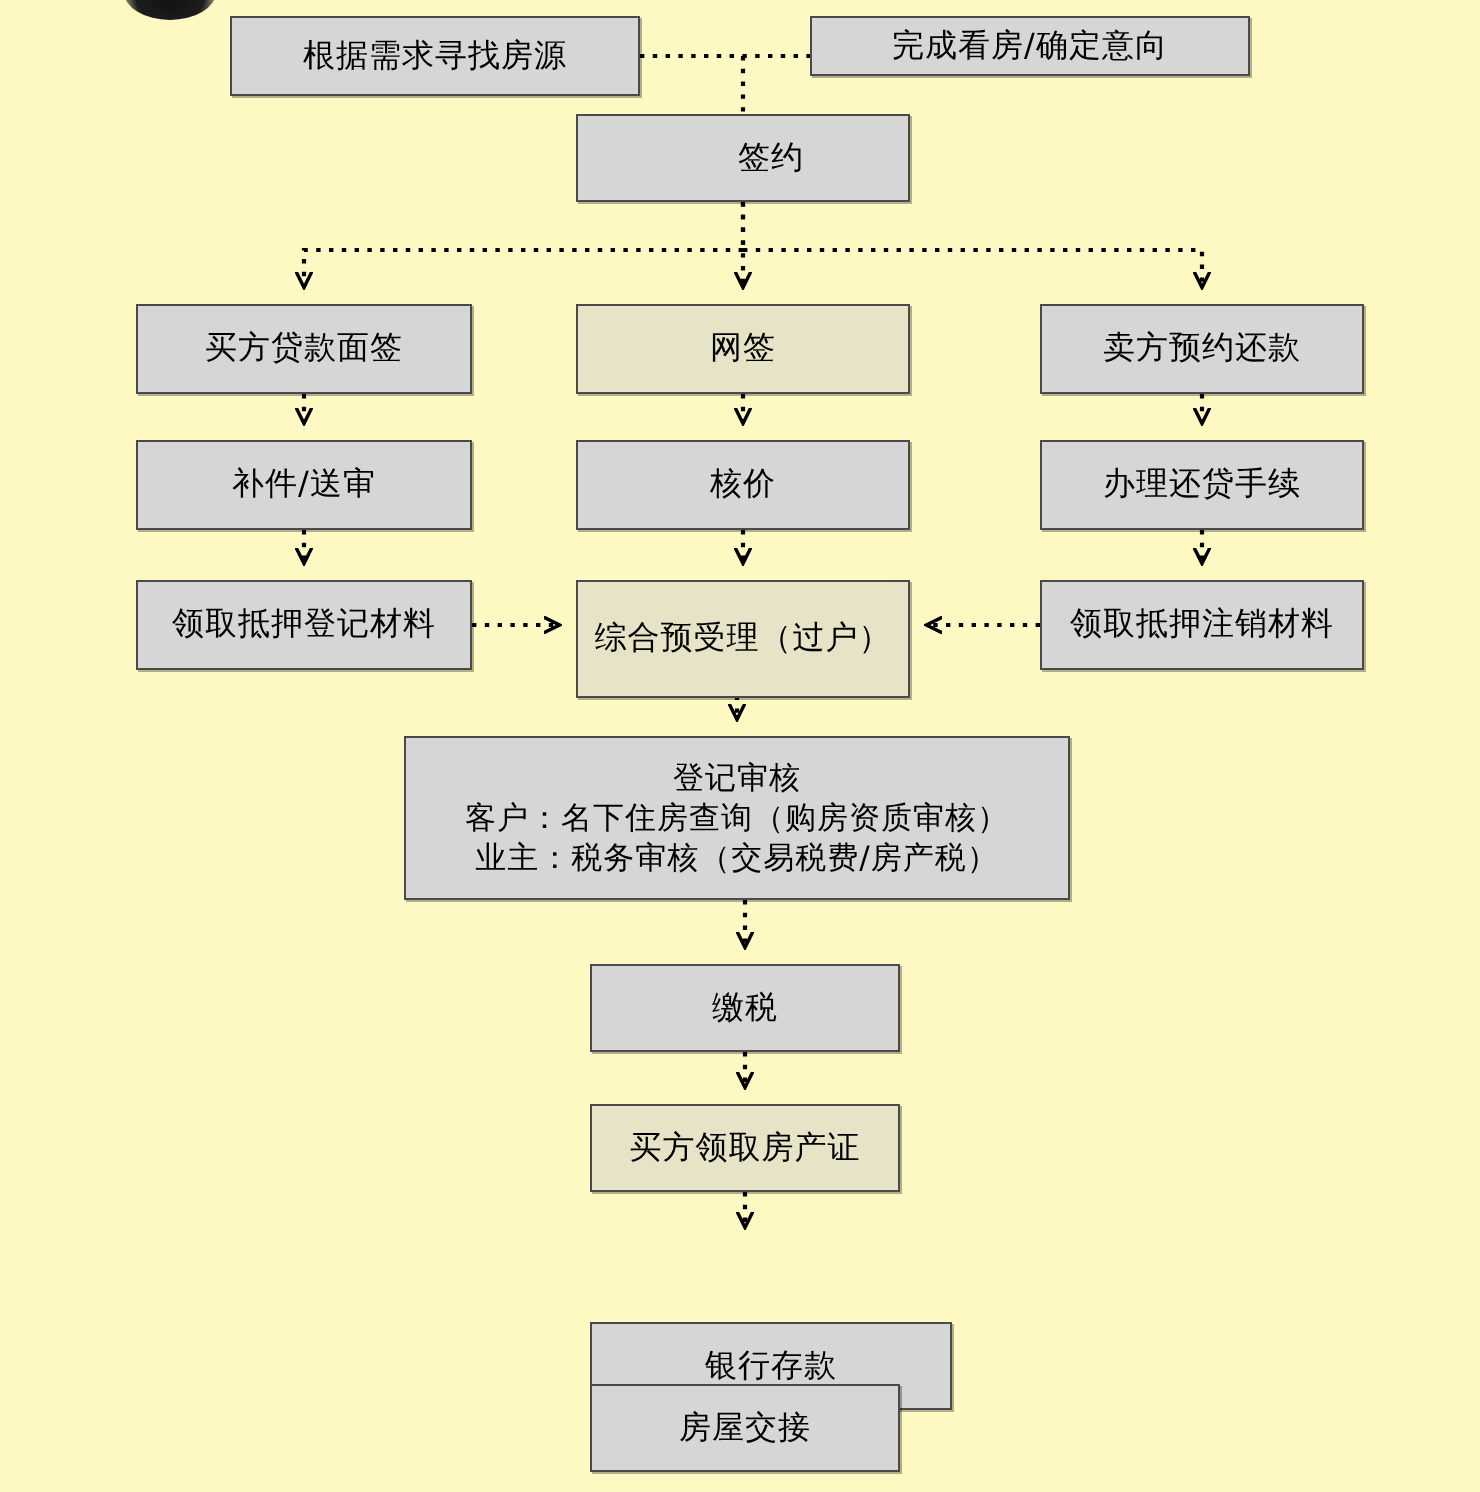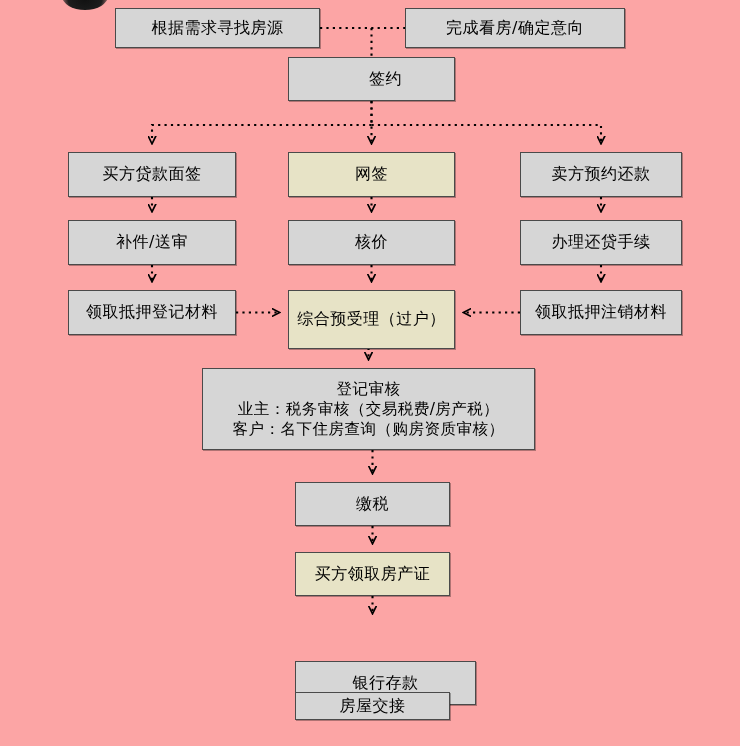--- a/index.html
+++ b/index.html
@@ -8,21 +8,21 @@
     padding: 0;
     background: #ffffff;
   }
   body {
     font-family: "DejaVu Sans", "Liberation Sans", sans-serif;
   }
   #canvas {
     position: relative;
     width: 740px;
     height: 746px;
-    background: #fca5a5;
+    background: #fef9c3;
     overflow: hidden;
     text-decoration: underline;
   }
   #edges {
     position: absolute;
     left: 0;
     top: 0;
     width: 740px;
     height: 746px;
     pointer-events: none;
@@ -100,21 +100,21 @@
         <path d="M 372.5 596 L 372.5 613" marker-end="url(#arrowhead)"></path>
         <path d="M 372.5 666 L 372.5 683" marker-end="url(#arrowhead)"></path>
         <path d="M 371.5 101 L 371.5 125"></path>
       </g>
   </svg>
 
   <div id="nodes">
       <div class="node" style="left: 115px; top: 8px; width: 205px; height: 40px;">
         <span class="line">根据需求寻找房源</span>
       </div>
-      <div class="node" style="left: 405px; top: 8px; width: 220px; height: 40px;">
+      <div class="node" style="left: 405px; top: 8px; width: 220px; height: 30px;">
         <span class="line">完成看房/确定意向</span>
       </div>
       <div class="node" style="left: 288px; top: 57px; width: 167px; height: 44px; padding-left: 28px;">
         <span class="line">签约</span>
       </div>
       <div class="node" style="left: 68px; top: 152px; width: 168px; height: 45px; align-items: center;">
         <span class="line">买方贷款面签</span>
       </div>
       <div class="node highlight" style="left: 288px; top: 152px; width: 167px; height: 45px;">
         <span class="line">网签</span>
@@ -142,23 +142,23 @@
       </div>
       <div class="node" style="left: 295px; top: 482px; width: 155px; height: 44px;">
         <span class="line">缴税</span>
       </div>
       <div class="node highlight" style="left: 295px; top: 552px; width: 155px; height: 44px;">
         <span class="line">买方领取房产证</span>
       </div>
       <div class="node" style="left: 295px; top: 651px; width: 181px; height: 44px; margin-top: 10px;">
         <span class="line">银行存款</span>
       </div>
-      <div class="node" style="left: 295px; top: 692px; width: 155px; height: 28px;">
+      <div class="node" style="left: 295px; top: 692px; width: 155px; height: 44px;">
         <span class="line">房屋交接</span>
       </div>
       <div class="node multiline" style="left: 202px; top: 368px; width: 333px; height: 82px;">
         <span class="line title">登记审核</span>
+        <span class="line">客户：名下住房查询（购房资质审核）</span>
         <span class="line">业主：税务审核（交易税费/房产税）</span>
-        <span class="line">客户：名下住房查询（购房资质审核）</span>
       </div>
     </div>
 
 </div>
 
 </body></html>

